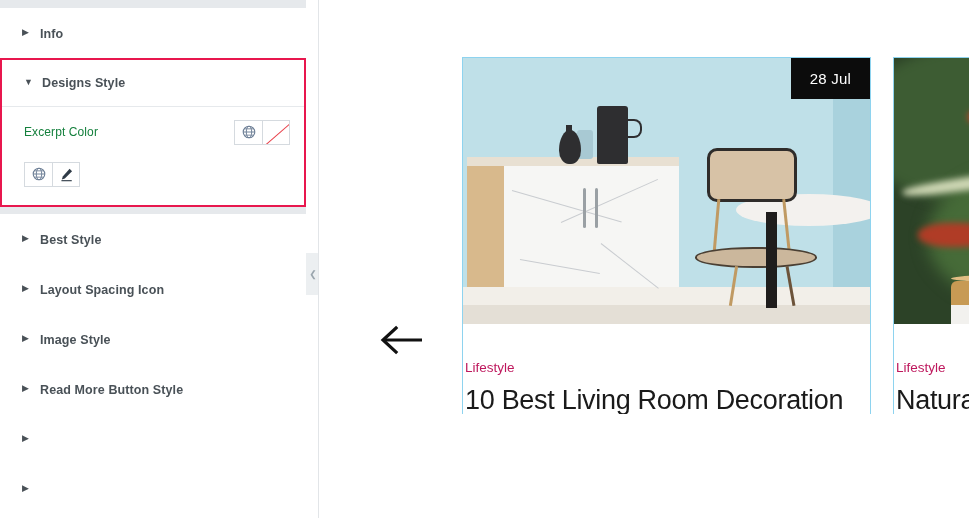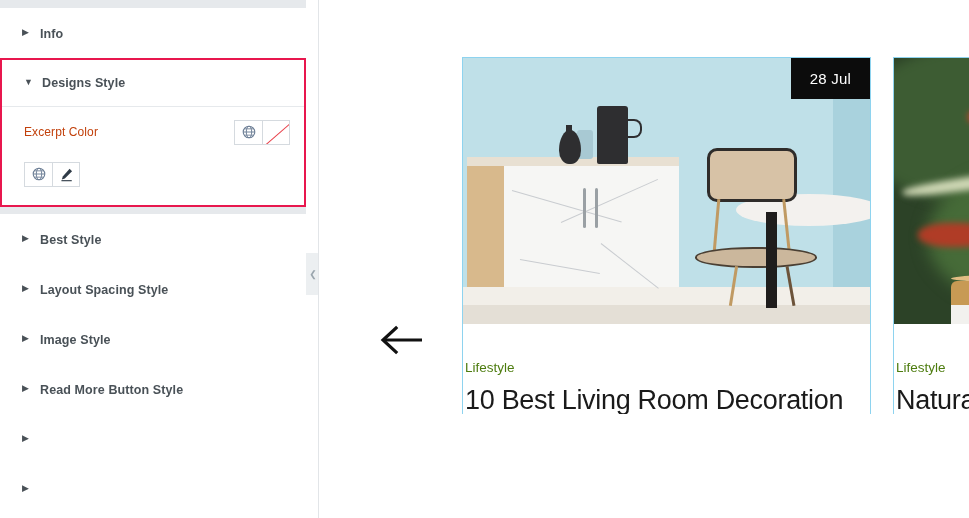--- a/index.html
+++ b/index.html
@@ -56,21 +56,21 @@
   #excerpt-group .ctrl-body { background: #fff; padding: 4px 0 10px 0; }
 
   .ctrl-row {
     display: flex; align-items: center;
     height: 42px;
     padding: 0 14px 0 22px;
   }
   .ctrl-label {
     flex: 1;
     font-size: 12px;
-    color: #c2410c;
+    color: #15803d;
     letter-spacing: .1px;
   }
   .ctrl-widgets { display: flex; align-items: center; }
 
   .mini-box {
     width: 28px; height: 25px;
     border: 1px solid #d5dadf;
     background: #ffffff;
     display: flex; align-items: center; justify-content: center;
   }
@@ -146,21 +146,21 @@
     background: #0c0c0c;
     color: #ffffff;
     font-size: 15px;
     padding: 12px 19px;
     letter-spacing: .2px;
     z-index: 4;
   }
 
   .card-body { padding: 36px 0 0 2px; }
   .cat {
-    font-size: 13.5px; color: #4d7c0f;
+    font-size: 13.5px; color: #be185d;
     margin-bottom: 8px;
   }
   .card-title {
     font-size: 27px; line-height: 1.26;
     color: #1a1a1a; font-weight: normal;
     letter-spacing: -.3px;
     margin-bottom: 16px;
   }
   .card-ex {
     font-size: 15px; line-height: 1.55;
@@ -277,21 +277,21 @@
     <div class="sec-sep"></div>
 
     <div class="section">
       <span class="sec-arrow">▶</span>
       <span class="sec-title">Best Style</span>
     </div>
     <div class="sec-sep"></div>
 
     <div class="section">
       <span class="sec-arrow">▶</span>
-      <span class="sec-title">Layout Spacing Style</span>
+      <span class="sec-title">Layout Spacing Icon</span>
     </div>
     <div class="sec-sep"></div>
 
     <div class="section">
       <span class="sec-arrow">▶</span>
       <span class="sec-title">Image Style</span>
     </div>
     <div class="sec-sep"></div>
 
     <div class="section">

